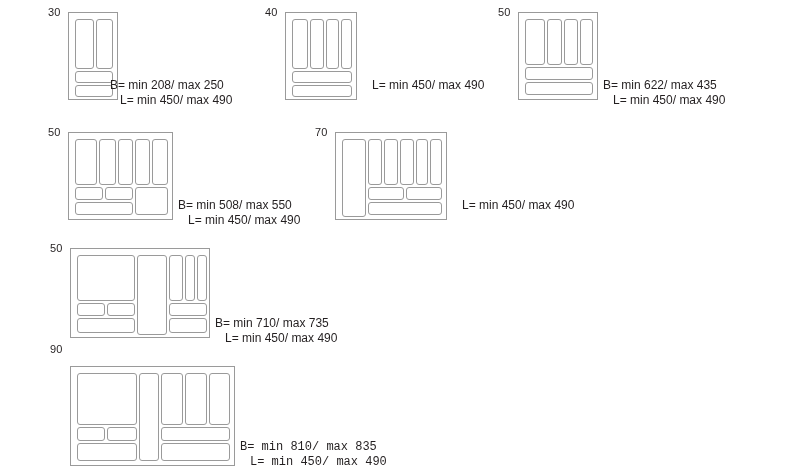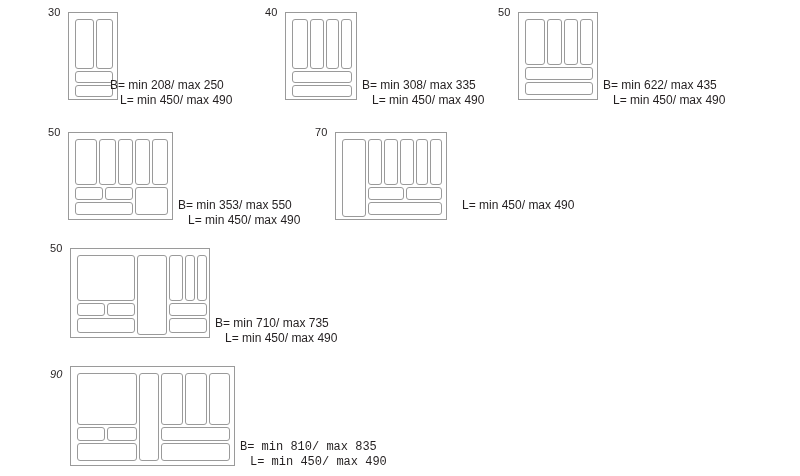--- a/index.html
+++ b/index.html
@@ -77,21 +77,21 @@
     <div class="tray" style="left: 285px; top: 12px; width: 72px; height: 88px;">
       <div class="tray-inner">
         <div class="cell" style="left: 2px; top: 2px; width: 16px; height: 50px;"></div>
         <div class="cell" style="left: 20px; top: 2px; width: 14px; height: 50px;"></div>
         <div class="cell" style="left: 36px; top: 2px; width: 13px; height: 50px;"></div>
         <div class="cell" style="left: 51px; top: 2px; width: 11px; height: 50px;"></div>
         <div class="cell" style="left: 2px; top: 54px; width: 60px; height: 12px;"></div>
         <div class="cell" style="left: 2px; top: 68px; width: 60px; height: 12px;"></div>
       </div>
     </div>
-    <div class="caption" style="left: 362px; top: 78px;"><span>B= min 308/ max 335</span><span class="line2">L= min 450/ max 490</span></div>
+    <div class="caption" style="left: 362px; top: 78px;"><span class="line2">L= min 450/ max 490</span></div>
     <div class="size-tag" style="left: 498px; top: 6px;">50</div>
     <div class="tray" style="left: 518px; top: 12px; width: 80px; height: 88px;">
       <div class="tray-inner">
         <div class="cell" style="left: 2px; top: 2px; width: 20px; height: 46px;"></div>
         <div class="cell" style="left: 24px; top: 2px; width: 15px; height: 46px;"></div>
         <div class="cell" style="left: 41px; top: 2px; width: 14px; height: 46px;"></div>
         <div class="cell" style="left: 57px; top: 2px; width: 13px; height: 46px;"></div>
         <div class="cell" style="left: 2px; top: 50px; width: 68px; height: 13px;"></div>
         <div class="cell" style="left: 2px; top: 65px; width: 68px; height: 13px;"></div>
       </div>
@@ -104,21 +104,21 @@
         <div class="cell" style="left: 26px; top: 2px; width: 17px; height: 46px;"></div>
         <div class="cell" style="left: 45px; top: 2px; width: 15px; height: 46px;"></div>
         <div class="cell" style="left: 62px; top: 2px; width: 15px; height: 46px;"></div>
         <div class="cell" style="left: 79px; top: 2px; width: 16px; height: 46px;"></div>
         <div class="cell" style="left: 2px; top: 50px; width: 28px; height: 13px;"></div>
         <div class="cell" style="left: 32px; top: 50px; width: 28px; height: 13px;"></div>
         <div class="cell" style="left: 62px; top: 50px; width: 33px; height: 28px;"></div>
         <div class="cell" style="left: 2px; top: 65px; width: 58px; height: 13px;"></div>
       </div>
     </div>
-    <div class="caption" style="left: 178px; top: 198px;"><span>B= min 353/ max 550</span><span class="line2">L= min 450/ max 490</span></div>
+    <div class="caption" style="left: 178px; top: 198px;"><span>B= min 508/ max 550</span><span class="line2">L= min 450/ max 490</span></div>
     <div class="size-tag" style="left: 315px; top: 126px;">70</div>
     <div class="tray" style="left: 335px; top: 132px; width: 112px; height: 88px;">
       <div class="tray-inner">
         <div class="cell" style="left: 2px; top: 2px; width: 24px; height: 78px;"></div>
         <div class="cell" style="left: 28px; top: 2px; width: 14px; height: 46px;"></div>
         <div class="cell" style="left: 44px; top: 2px; width: 14px; height: 46px;"></div>
         <div class="cell" style="left: 60px; top: 2px; width: 14px; height: 46px;"></div>
         <div class="cell" style="left: 76px; top: 2px; width: 12px; height: 46px;"></div>
         <div class="cell" style="left: 90px; top: 2px; width: 12px; height: 46px;"></div>
         <div class="cell" style="left: 28px; top: 50px; width: 36px; height: 13px;"></div>
@@ -136,21 +136,21 @@
         <div class="cell" style="left: 110px; top: 2px; width: 10px; height: 46px;"></div>
         <div class="cell" style="left: 122px; top: 2px; width: 10px; height: 46px;"></div>
         <div class="cell" style="left: 2px; top: 50px; width: 28px; height: 13px;"></div>
         <div class="cell" style="left: 32px; top: 50px; width: 28px; height: 13px;"></div>
         <div class="cell" style="left: 94px; top: 50px; width: 38px; height: 13px;"></div>
         <div class="cell" style="left: 2px; top: 65px; width: 58px; height: 15px;"></div>
         <div class="cell" style="left: 94px; top: 65px; width: 38px; height: 15px;"></div>
       </div>
     </div>
     <div class="caption" style="left: 215px; top: 316px;"><span>B= min 710/ max 735</span><span class="line2">L= min 450/ max 490</span></div>
-    <div class="size-tag" style="left: 50px; top: 368px; font-style: italic;">90</div>
+    <div class="size-tag" style="left: 50px; top: 343px;">90</div>
     <div class="tray" style="left: 70px; top: 366px; width: 165px; height: 100px;">
       <div class="tray-inner">
         <div class="cell" style="left: 2px; top: 2px; width: 60px; height: 52px;"></div>
         <div class="cell" style="left: 64px; top: 2px; width: 20px; height: 88px;"></div>
         <div class="cell" style="left: 86px; top: 2px; width: 22px; height: 52px;"></div>
         <div class="cell" style="left: 110px; top: 2px; width: 22px; height: 52px;"></div>
         <div class="cell" style="left: 134px; top: 2px; width: 21px; height: 52px;"></div>
         <div class="cell" style="left: 2px; top: 56px; width: 28px; height: 14px;"></div>
         <div class="cell" style="left: 32px; top: 56px; width: 30px; height: 14px;"></div>
         <div class="cell" style="left: 86px; top: 56px; width: 69px; height: 14px;"></div>

